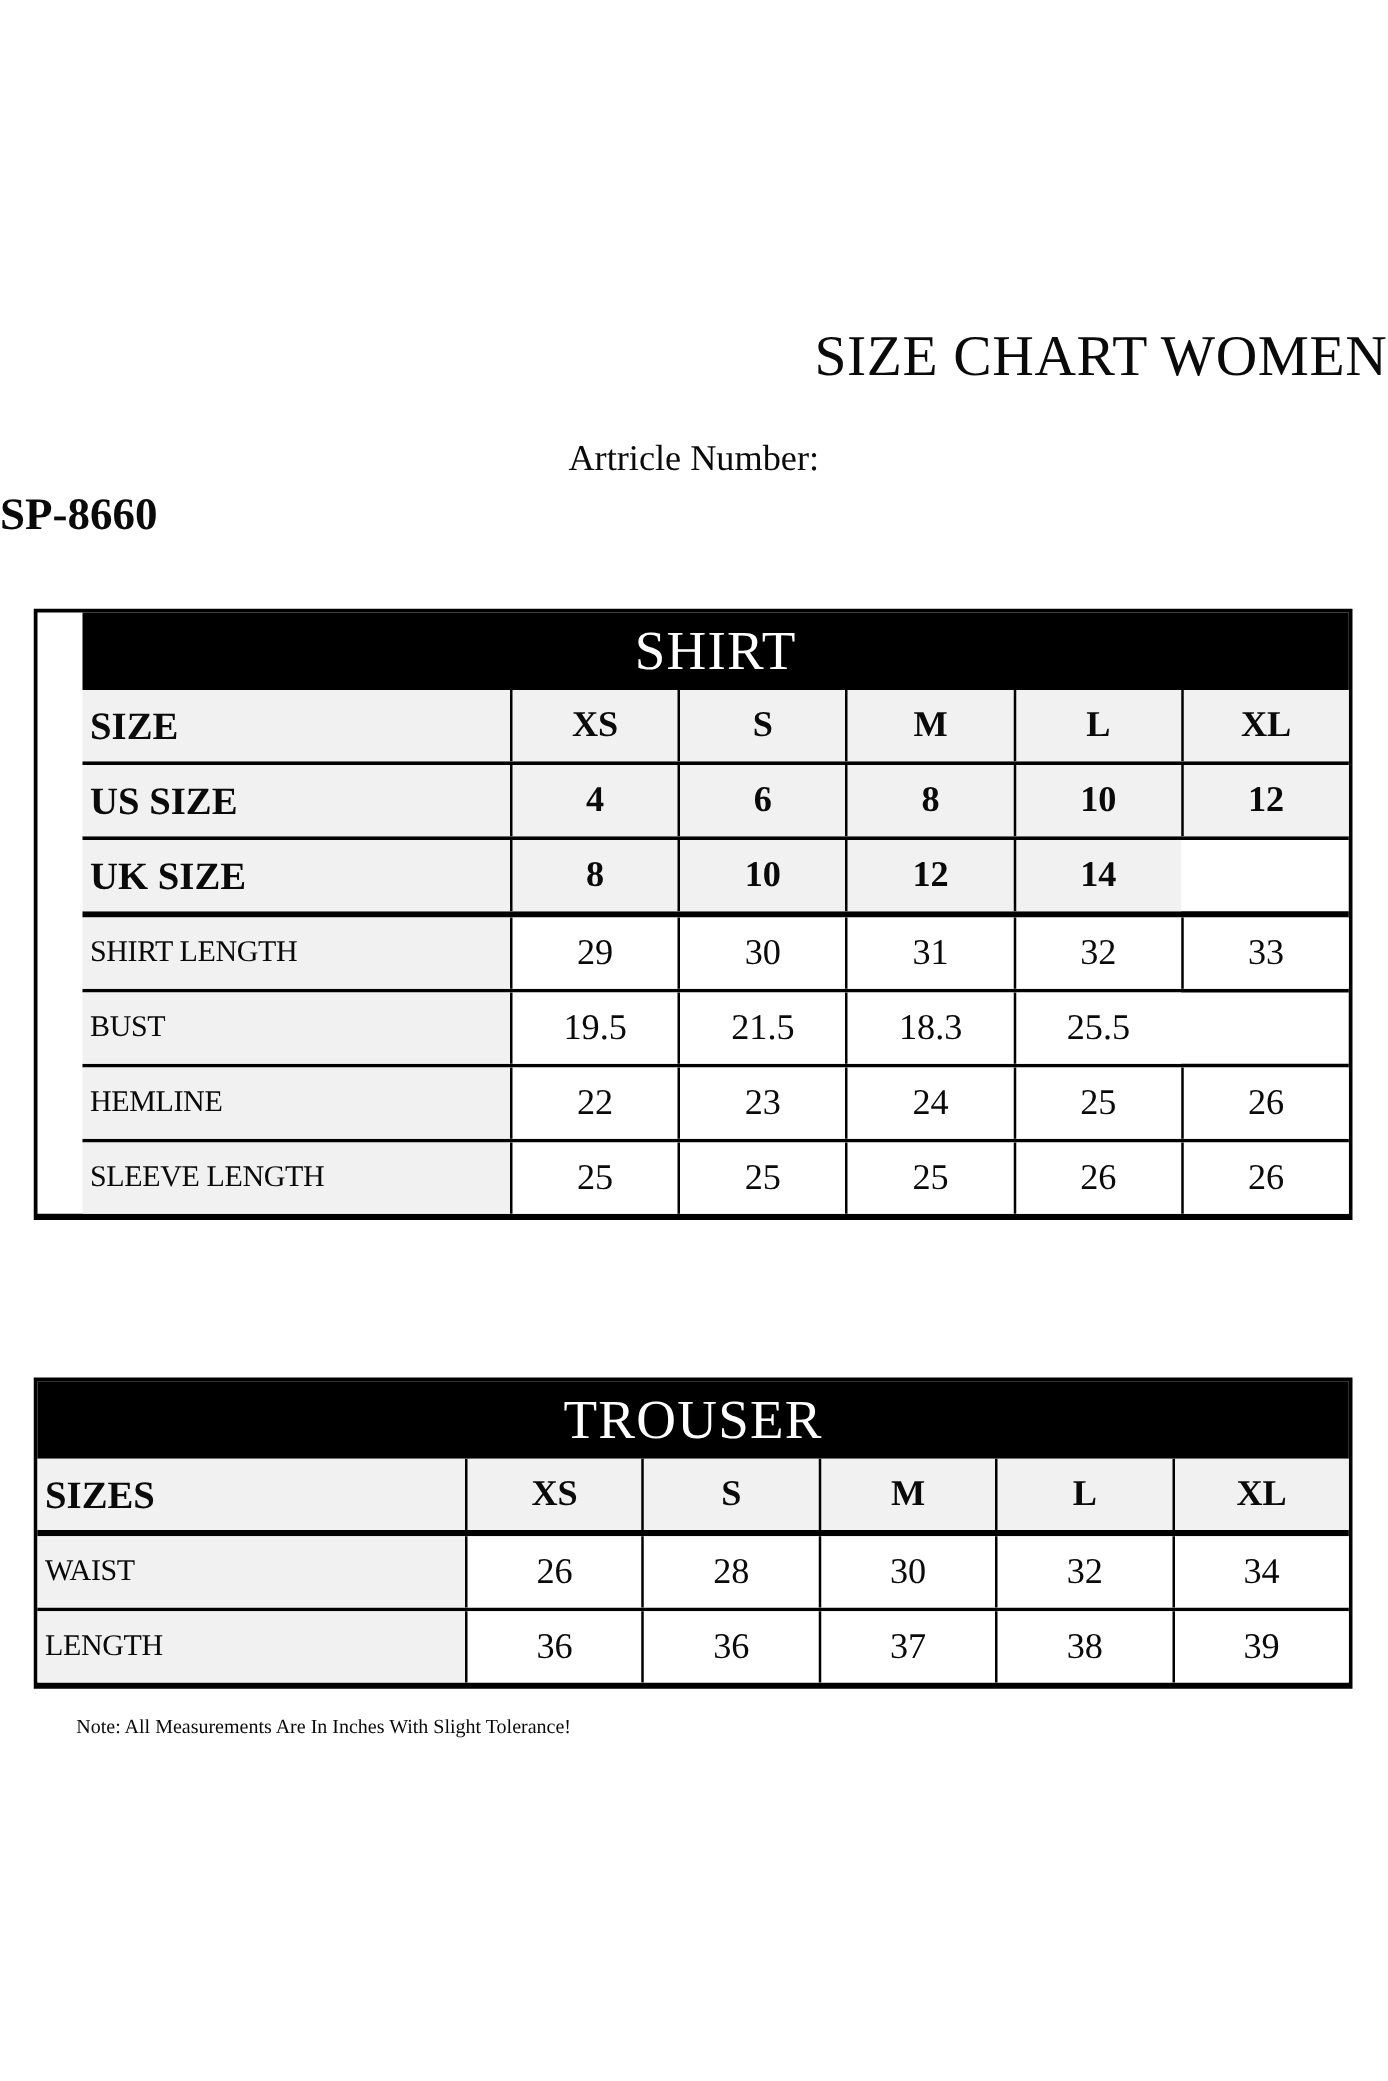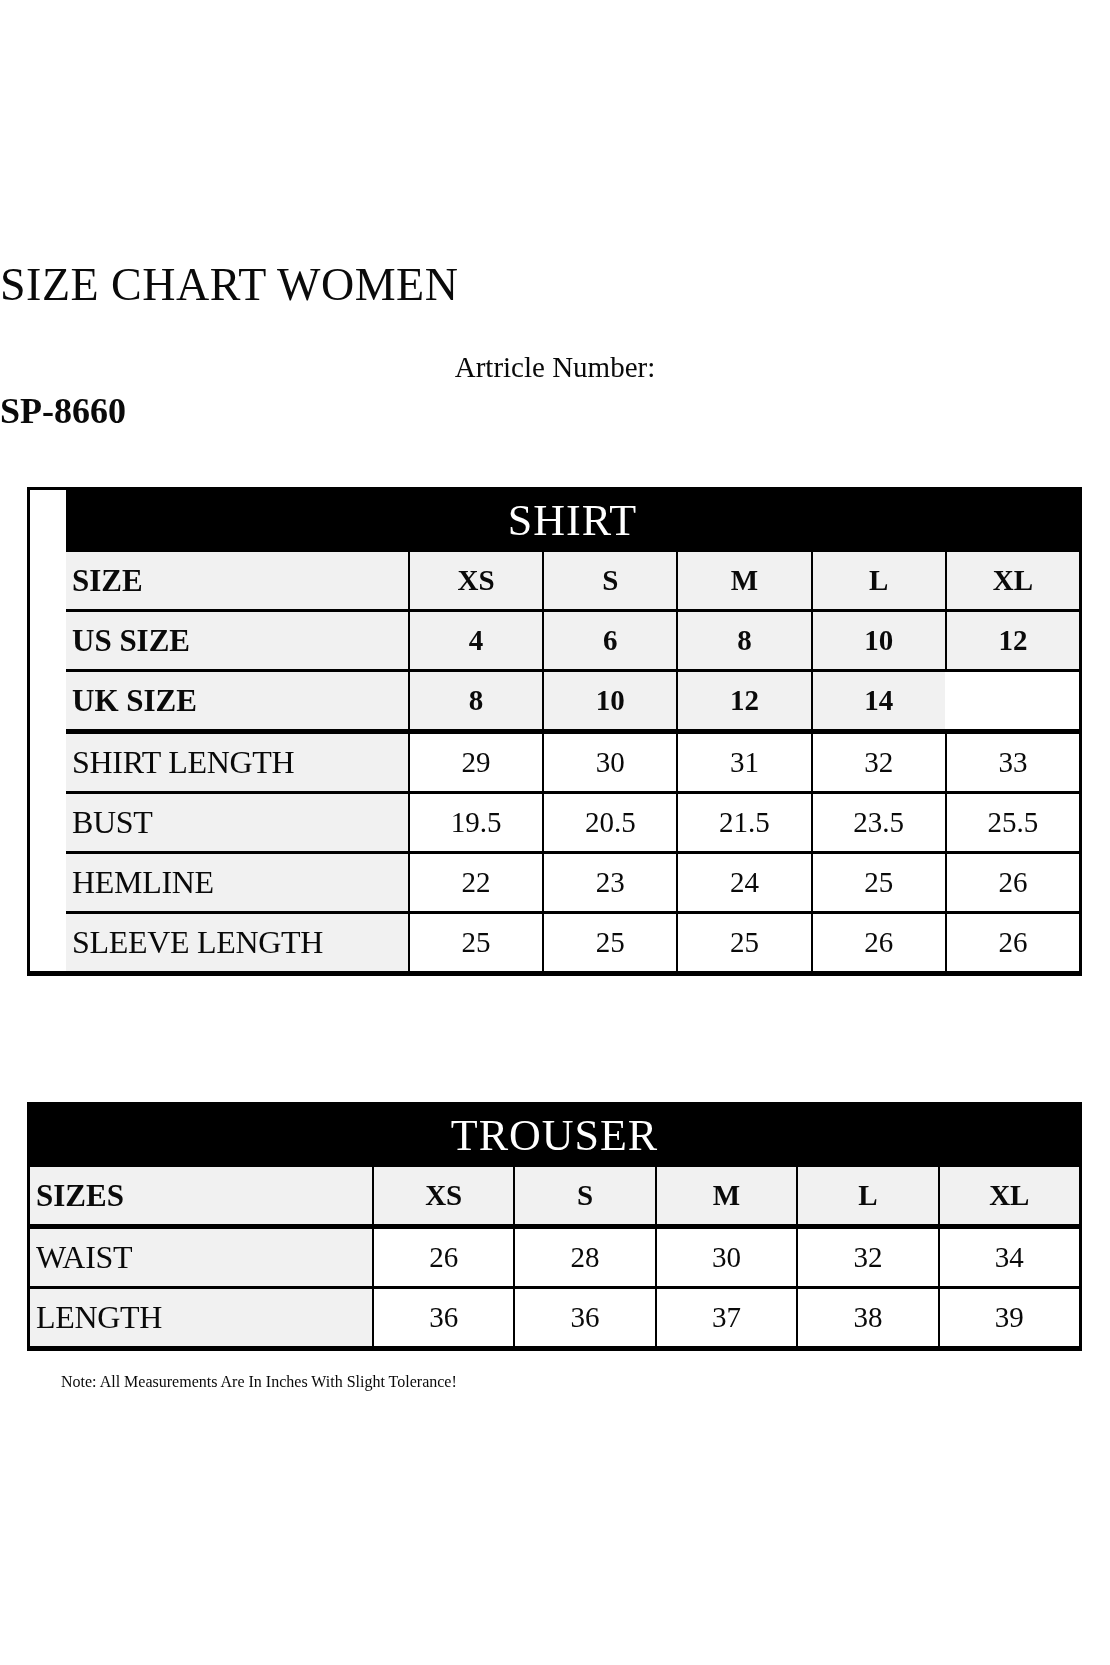--- a/index.html
+++ b/index.html
@@ -6,21 +6,21 @@
   .page{
     position:relative;
     width:1110px;height:1665px;
     background:var(--page-bg,#ffffff);
     font-family:"Liberation Serif","DejaVu Serif",serif;
     color:var(--text,#0a0a0a);
     overflow:hidden;
   }
   .doc-title{
     position:absolute;top:262px;left:0;width:100%;
-    text-align:left;font-size:46px;line-height:1;letter-spacing:0.5px;
+    text-align:right;font-size:46px;line-height:1;letter-spacing:0.5px;
   }
   .article-label{
     position:absolute;top:353px;left:0;width:100%;
     text-align:center;font-size:29px;line-height:1;
   }
   .article-number{
     position:absolute;top:393px;left:0;width:100%;
     text-align:left;font-size:36px;line-height:1;font-weight:bold;
   }
   .size-table{
@@ -58,21 +58,21 @@
     justify-content:flex-start;
   }
   .cell.val{
     border-left:2px solid var(--border,#000);
     justify-content:center;
     background:var(--value-cell-bg,#fff);
   }
   .t-row.size .cell{background:var(--size-row-bg,#f1f1f1);font-weight:bold;}
   .t-row.size .cell.label{font-size:31px;}
   .t-row.size .cell.val{font-size:29px;}
-  .t-row.meas .cell.label{font-size:32px;letter-spacing:-0.3px;}
+  .t-row.meas .cell.label{font-size:24px;letter-spacing:-0.3px;}
   .t-row.meas .cell.val{font-size:29px;text-align:right;}
   .note-text{
     position:absolute;left:29px;top:1372px;
     font-size:16px;line-height:1.2;margin-left:32px;
   }
 </style>
 </head>
 <body>
 
 <div class="page">
@@ -115,23 +115,22 @@
       <div class="cell val">29</div>
       <div class="cell val">30</div>
       <div class="cell val">31</div>
       <div class="cell val">32</div>
       <div class="cell val">33</div>
     </div>
 
     <div class="t-row meas">
       <div class="cell label">BUST</div>
       <div class="cell val">19.5</div>
-      <div class="cell val">20.5</div>
       <div class="cell val">21.5</div>
-      <div class="cell val">23.5</div>
+      <div class="cell val">18.3</div>
       <div class="cell val">25.5</div>
     </div>
 
     <div class="t-row meas">
       <div class="cell label">HEMLINE</div>
       <div class="cell val">22</div>
       <div class="cell val">23</div>
       <div class="cell val">24</div>
       <div class="cell val">25</div>
       <div class="cell val">26</div>

